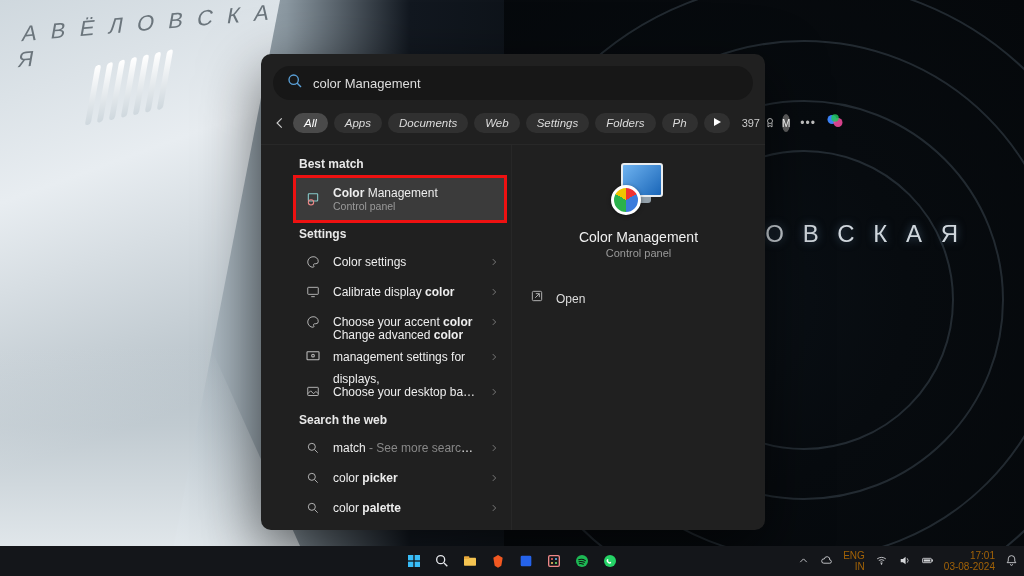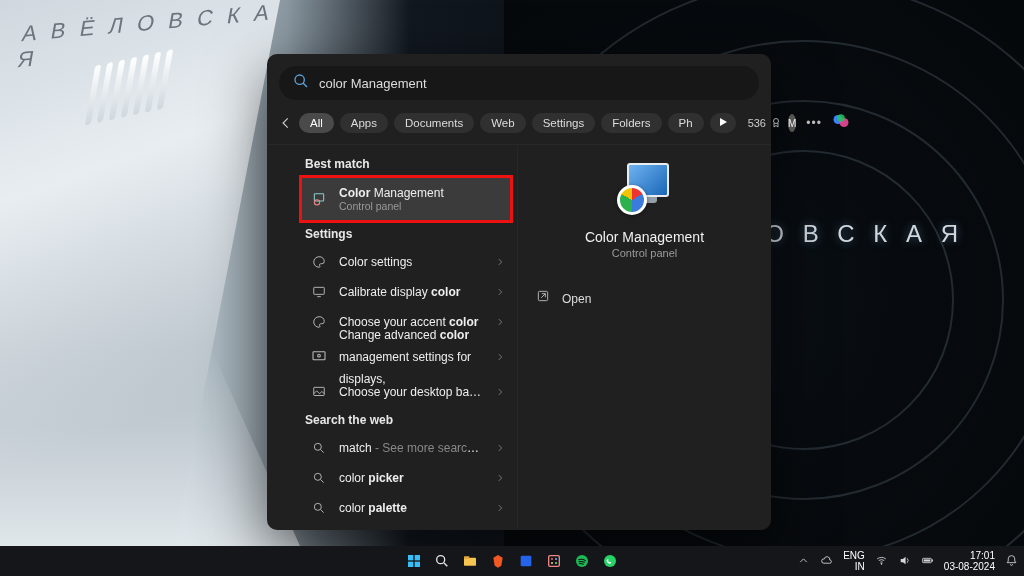--- a/index.html
+++ b/index.html
@@ -40,42 +40,42 @@
   .tunnel .ring{
     position:absolute; border:2px solid rgba(120,140,155,0.25); border-radius:50%;
   }
   .sign{
     position:absolute; right:60px; top:220px; color:#d0d7dd; font-size:24px; letter-spacing:6px;
     text-shadow:0 0 8px rgba(120,160,200,0.5); font-weight:400;
   }
 
   
   .search-panel{
-    position:absolute; left:267px; top:54px; width:504px; height:476px;
+    position:absolute; left:261px; top:54px; width:504px; height:476px;
     background:#202020; border-radius:10px; color:#eaeaea;
     box-shadow: 0 20px 60px rgba(0,0,0,0.6);
     display:flex; flex-direction:column;
   }
   .search-box{
     margin:12px 12px 6px 12px; height:34px; background:#171717; border-radius:18px;
     display:flex; align-items:center; padding:0 14px; gap:10px;
   }
   .search-box svg{ width:16px; height:16px; fill:#5aa0d8; }
   .search-box input{
     background:transparent; border:none; outline:none; color:#ddd; font-size:13px; flex:1;
   }
   .tabs-row{
     display:flex; align-items:center; gap:6px; padding:4px 12px 8px 12px;
     border-bottom:1px solid rgba(255,255,255,0.04);
   }
   .back-btn{ width:26px; height:26px; display:flex; align-items:center; justify-content:center; border-radius:50%; cursor:pointer; }
   .back-btn svg{ width:14px; height:14px; stroke:#ccc; fill:none; stroke-width:2; }
   .pill{
     padding:4px 11px; border-radius:13px; font-size:11.5px; color:#dcdcdc;
-    background:#303030; cursor:pointer; white-space:nowrap;
+    background:#303030; cursor:pointer; white-space:nowrap;font-style:italic;
   }
   .pill.active{ background:#4a4a4a; color:#fff; }
   .pill.iconpill{ padding:4px 8px; }
   .tabs-spacer{ flex:1; }
   .points{ font-size:11px; color:#ccc; display:flex; align-items:center; gap:4px; }
   .avatar{ width:18px; height:18px; border-radius:50%; background:#555; display:flex; align-items:center; justify-content:center; font-size:10px; color:#eee; }
   .dots{ color:#bbb; letter-spacing:1px; font-size:12px; cursor:pointer; padding:0 4px;}
   .copilot{ width:18px; height:18px; }
 
   .body{ display:flex; flex:1; overflow:hidden;padding-left:20px; }
@@ -115,21 +115,21 @@
   .detail .dsub{ font-size:11px; color:#9a9a9a; margin-top:2px; }
   .action-row{
     display:flex; align-items:flex-end; gap:12px; width:100%; padding:10px 18px; margin-top:20px;
     cursor:pointer; font-size:12px; color:#ddd;
   }
   .action-row svg{ width:14px; height:14px; stroke:#bbb; fill:none; stroke-width:1.6; }
 
   
   .taskbar{
     position:absolute; left:0; bottom:0; width:1024px; height:30px;
-    background:#14161a; display:flex; align-items:center; color:#ffffff;
+    background:#14161a; display:flex; align-items:center; color:#a16207;
   }
   .tb-center{ position:absolute; left:50%; transform:translateX(-50%); display:flex; gap:6px; align-items:center; }
   .tb-app{ width:22px; height:22px; border-radius:4px; display:flex; align-items:center; justify-content:center; cursor:pointer; }
   .tb-app svg{ width:16px; height:16px; }
   .tb-right{ position:absolute; right:6px; display:flex; align-items:center; gap:10px; font-size:10px; }
   .tb-right .stack{ display:flex; flex-direction:column; align-items:flex-end; line-height:11px; }
   .tb-right svg{ width:13px; height:13px; stroke:#d5d7da; fill:none; stroke-width:1.6; }
 
   .pill svg{width:10px; height:10px; fill:white;}
 </style>
@@ -179,21 +179,21 @@
     <div class="pill">Documents</div>
     <div class="pill">Web</div>
     <div class="pill">Settings</div>
     <div class="pill">Folders</div>
     <div class="pill">Ph</div>
     <div class="pill iconpill"><svg viewBox="0 0 10 10">
           <polygon points="2,1 9,5 2,9"></polygon>
         </svg></div>
     <div class="tabs-spacer"></div>
     <div class="points">
-      <span>536</span>
+      <span>397</span>
       <svg viewBox="0 0 24 24" width="12" height="12">
           <circle cx="12" cy="8" r="5" fill="none" stroke="#ccc" stroke-width="1.6"></circle>
           <path d="M8 12 L8 20 L12 17 L16 20 L16 12" fill="none" stroke="#ccc" stroke-width="1.6"></path>
         </svg>
     </div>
     <div class="avatar">M</div>
     <div class="dots">•••</div>
     <span>
       <svg class="copilot" viewBox="0 0 24 24">
           <circle cx="8" cy="10" r="6" fill="#3b82f6"></circle>

